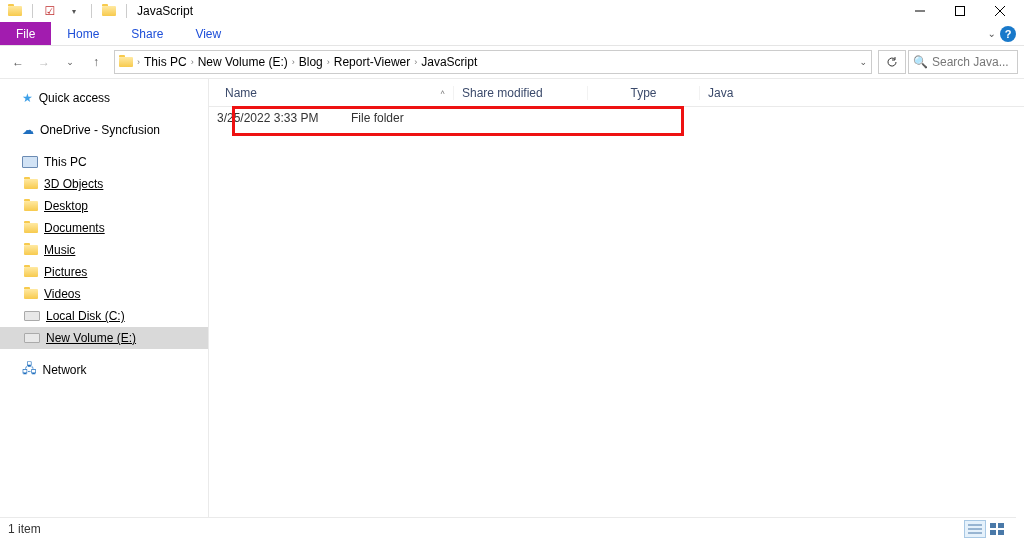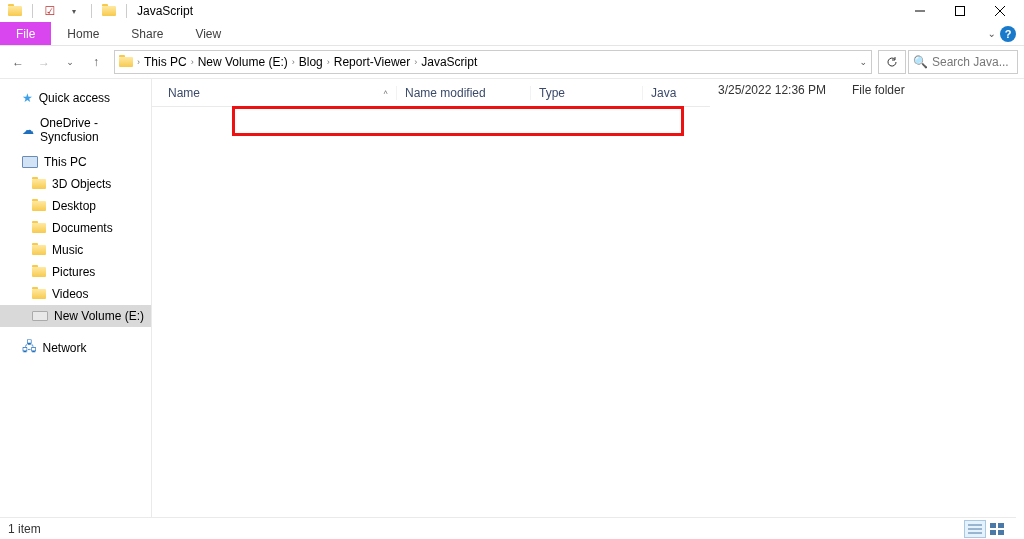--- a/index.html
+++ b/index.html
@@ -9,50 +9,50 @@
     .titlebar { height: 22px; display: flex; align-items: center; padding: 0 4px; background: #fff; }
     .titlebar .qat { display: flex; align-items: center; gap: 2px; }
     .titlebar .qat-item { width: 22px; height: 20px; display: flex; align-items: center; justify-content: center; }
     .titlebar .divider { width: 1px; height: 14px; background: #ccc; margin: 0 4px; }
     .titlebar .title { margin-left: 6px; font-size: 12px; }
     .titlebar .spacer { flex: 1; }
     .titlebar .winbtn { width: 40px; height: 20px; display: flex; align-items: center; justify-content: center; color: #333; }
 
     
     .ribbon { height: 24px; display: flex; align-items: stretch; border-bottom: 1px solid #e5e5e5; }
-    .ribbon .file { background: #d946ef; color: #fff; padding: 0 16px; display: flex; align-items: center; font-size: 12px; }
-    .ribbon .tab { padding: 0 16px; display: flex; align-items: center; color: #404040; }
+    .ribbon .file { background: #a21caf; color: #fff; padding: 0 16px; display: flex; align-items: center; font-size: 12px; }
+    .ribbon .tab { padding: 0 16px; display: flex; align-items: center; color: #1d4ed8; }
     .ribbon .right { margin-left: auto; display: flex; align-items: center; padding-right: 8px; gap: 4px; }
     .help-circle { width: 16px; height: 16px; border-radius: 50%; background: #1979ca; color:#fff; display:flex; align-items:center; justify-content:center; font-size:11px; font-weight:bold;}
 
     
     .navbar { height: 32px; display: flex; align-items: center; padding: 4px 6px; gap: 2px; }
     .navbtn { width: 24px; height: 24px; display: flex; align-items: center; justify-content: center; color: #555; }
     .navbtn.disabled { color: #bbb; }
     .addrbox { flex: 1; height: 24px; border: 1px solid #ccc; display: flex; align-items: center; padding: 0 4px; gap: 4px; margin: 0 4px; }
     .crumb { color: #000; }
     .crumb-sep { color: #777; font-size: 9px; }
     .addr-drop { margin-left: auto; color: #555; }
     .refreshbox { width: 28px; height: 24px; border: 1px solid #ccc; display: flex; align-items: center; justify-content: center; color: #333; }
     .searchbox { width: 110px; height: 24px; border: 1px solid #ccc; display: flex; align-items: center; padding: 0 4px; color: #777; gap:4px; }
 
     
     .body { display: flex; height: calc(100% - 22px - 24px - 32px - 22px); border-top: 1px solid #eaeaea; }
     .sidebar { width: 208px; overflow: hidden; padding-top: 8px; }
     .tree-item { height: 22px; display: flex; align-items: center; gap: 6px; padding-left: 22px; }
-    .tree-item.child { padding-left: 32px; }
+    .tree-item.child { padding-left: 24px; text-decoration: underline; }
     .tree-item.selected { background: #d9d9d9;}
     .tree-spacer { height: 10px; }
 
-    .content { flex: 1; border-left: 1px solid #eaeaea; position: relative; display:flex; flex-direction:row;}
+    .content { flex: 1; border-left: 1px solid #eaeaea; position: relative; display:flex; flex-direction:column;}
     .colhead { height: 28px; display: flex; align-items: center; border-bottom: 1px solid #eaeaea; color: #3b4a6b; font-size: 12px; }
     .colhead .col { padding: 0 8px; }
     .col-name { width: 244px; padding-left: 16px !important; display:flex; align-items:center; gap:6px;}
     .col-date { width: 134px; }
-    .col-type { width: 112px; }
+    .col-type { width: 112px; text-align: center; }
     .col-size { width: 68px; }
     .colhead .col + .col { border-left: 1px solid #f2f2f2; }
 
     .rows { flex:1; }
     .row { height: 22px; display: flex; align-items: center; }
     .row .c { padding: 0 8px; white-space: nowrap; overflow:hidden; }
     .row .c-name { width: 244px; padding-left: 16px; display:flex; align-items:center; gap:6px;}
     .row .c-date { width: 134px; color: #333; }
     .row .c-type { width: 112px; color: #333; }
     .row .c-size { width: 68px; }
@@ -185,45 +185,49 @@
         <span>Music</span>
       </div>
     <div class="tree-item child">
         <span class="ico-folder-sm"></span>
         <span>Pictures</span>
       </div>
     <div class="tree-item child">
         <span class="ico-folder-sm"></span>
         <span>Videos</span>
       </div>
+    <div class="tree-item child">
+        <span class="ico-drive"></span>
+        <span>Local Disk (C:)</span>
+      </div>
     <div class="tree-item child selected">
         <span class="ico-drive"></span>
         <span>New Volume (E:)</span>
       </div>
     <div class="tree-spacer"></div>
     <div class="tree-item">
       <span class="ico-net">🖧</span>
       <span>Network</span>
     </div>
   </div>
 
   <div class="content">
     <div class="colhead">
       <div class="col col-name">
           <span>Name</span>
           <span style="flex:1"></span>
           <span class="sort-up">˄</span>
         </div>
-      <div class="col col-date">Name modified</div>
+      <div class="col col-date">Share modified</div>
       <div class="col col-type">Type</div>
       <div class="col col-size">Java</div>
     </div>
     <div class="rows">
       <div class="row">
-        <div class="c c-date">3/25/2022 12:36 PM</div>
+        <div class="c c-date">3/25/2022 3:33 PM</div>
         <div class="c c-type">File folder</div>
         <div class="c c-size"></div>
       </div>
     </div>
   </div>
 </div>
 
 <div class="statusbar">
   <span>1 item</span>
   <div class="spacer"></div>

